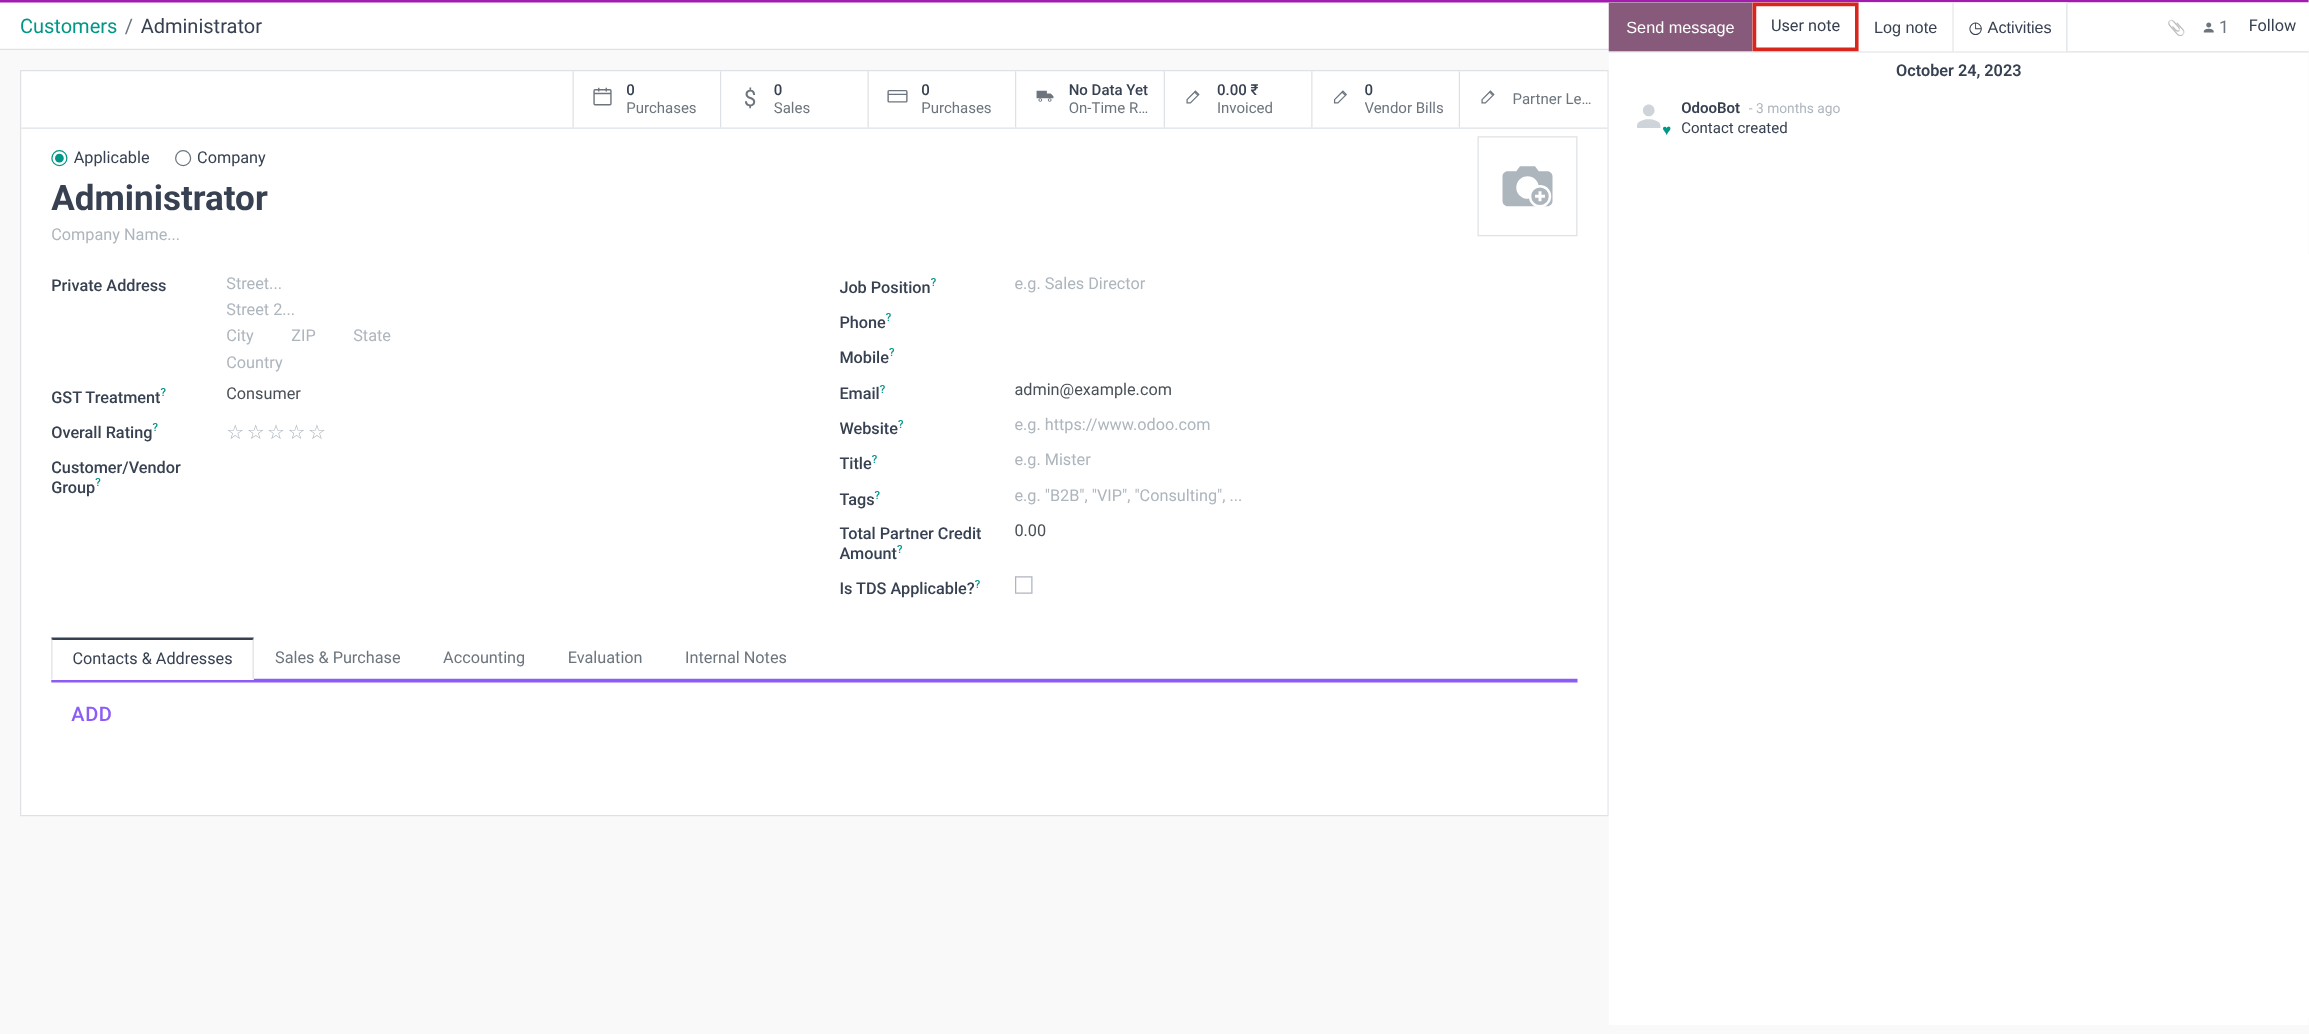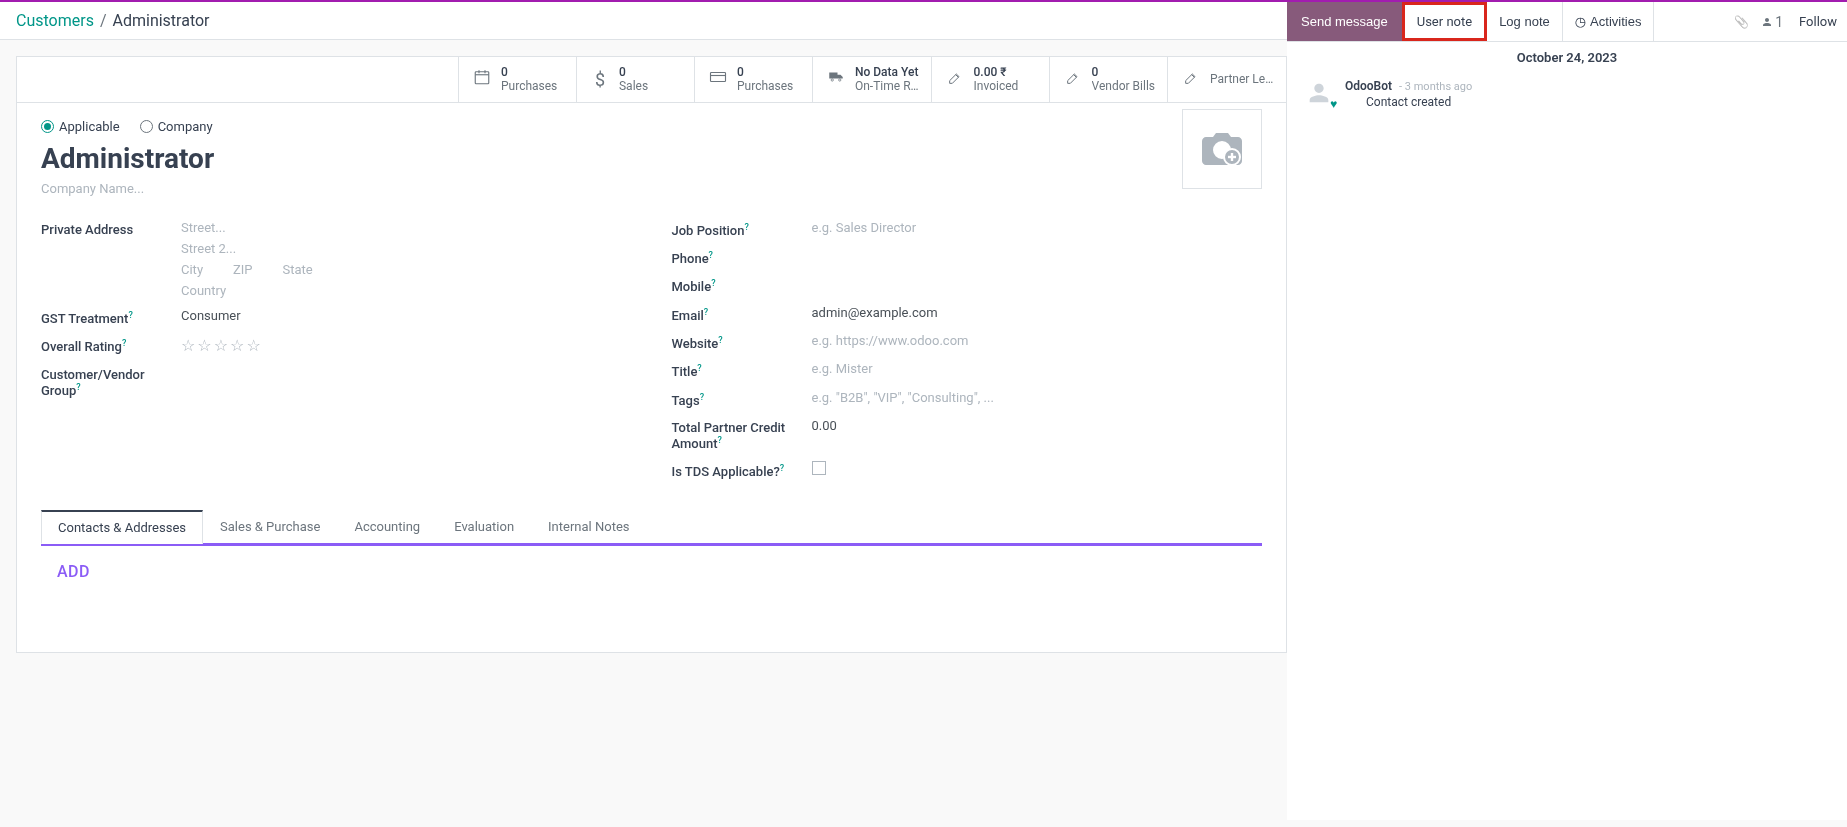--- a/index.html
+++ b/index.html
@@ -80,21 +80,21 @@
   .tab.active { color: #374151; border: 1px solid #dee2e6; border-bottom: 1px solid #fff; background: #fff; border-top: 2px solid #374151;}
   
   .tab-content { padding: 16px; min-height: 90px;}
   .add-btn { color: #8b5cf6; font-weight: 500; font-size: 16px; letter-spacing: 0.5px; cursor: pointer; }
   
   .chat-date { text-align: center; font-weight: 600; font-size: 13px; padding: 10px 0; color: #374151;}
   .chat-msg { display: flex; gap: 10px; padding: 4px 18px; }
   .chat-avatar { width: 30px; height: 30px; position: relative;}
   .chat-avatar svg {width:28px; height:28px; fill:#ced4da;}
   .chat-avatar .heart { position:absolute; bottom:-2px; right:-2px; color:#009688; font-size:12px;}
-  .chat-body { font-size: 12px; text-align: center; }
+  .chat-body { font-size: 12px; }
   .chat-author { font-weight: 600; color: #374151; }
   .chat-time { color: #adb5bd; font-size: 11px; margin-left: 4px;}
   .chat-text { color: #374151; margin-top: 2px;}
   
   svg.icon-cal { width:18px; height:18px; stroke:#6c757d; fill:none; stroke-width:1.5;}
 </style>
 </head>
 <body>
 
 <div class="top-bar">

